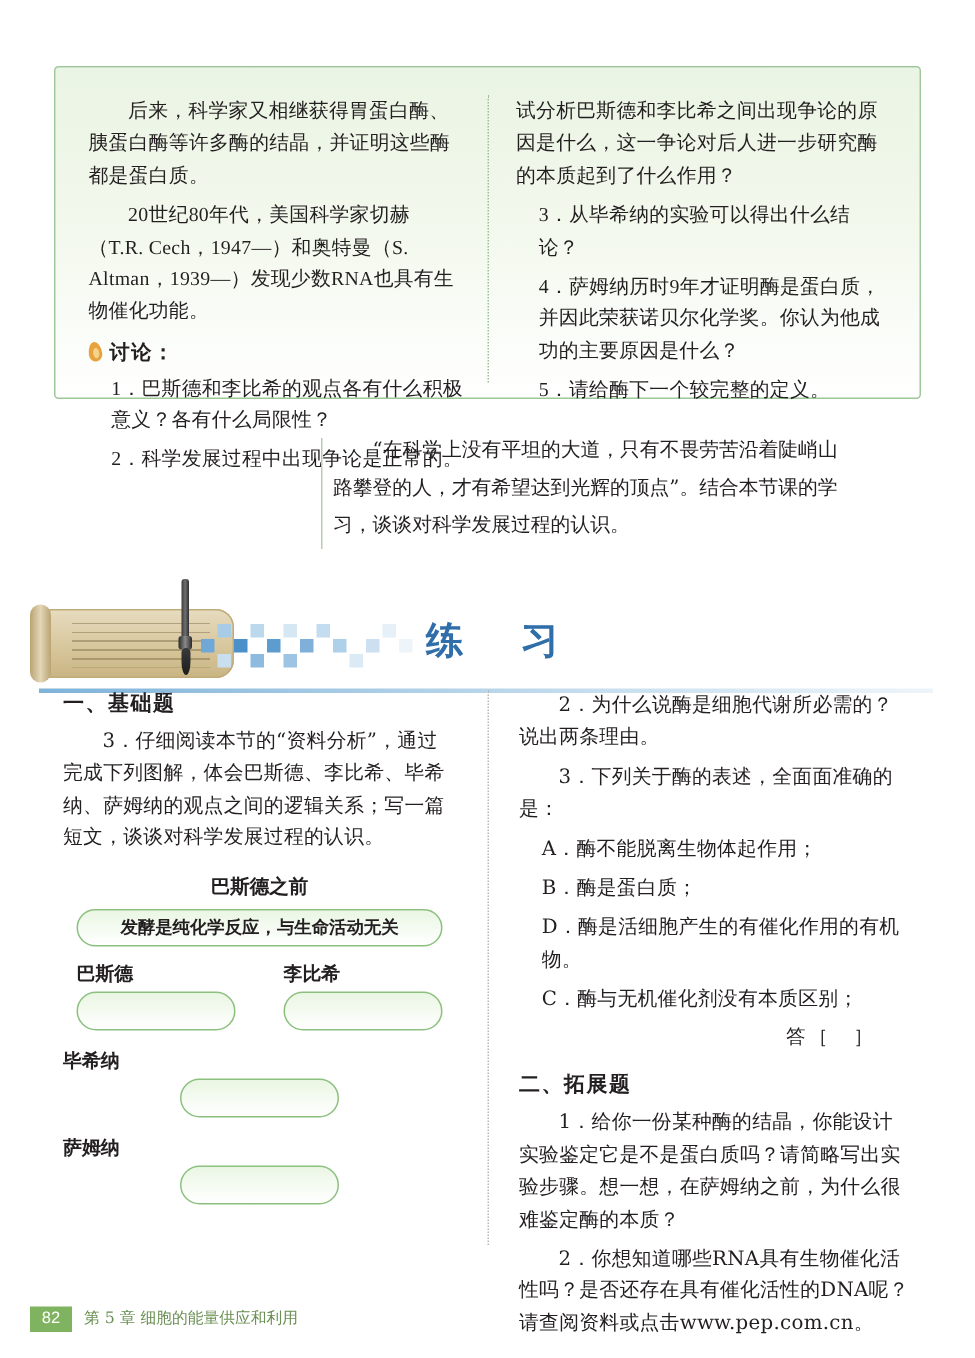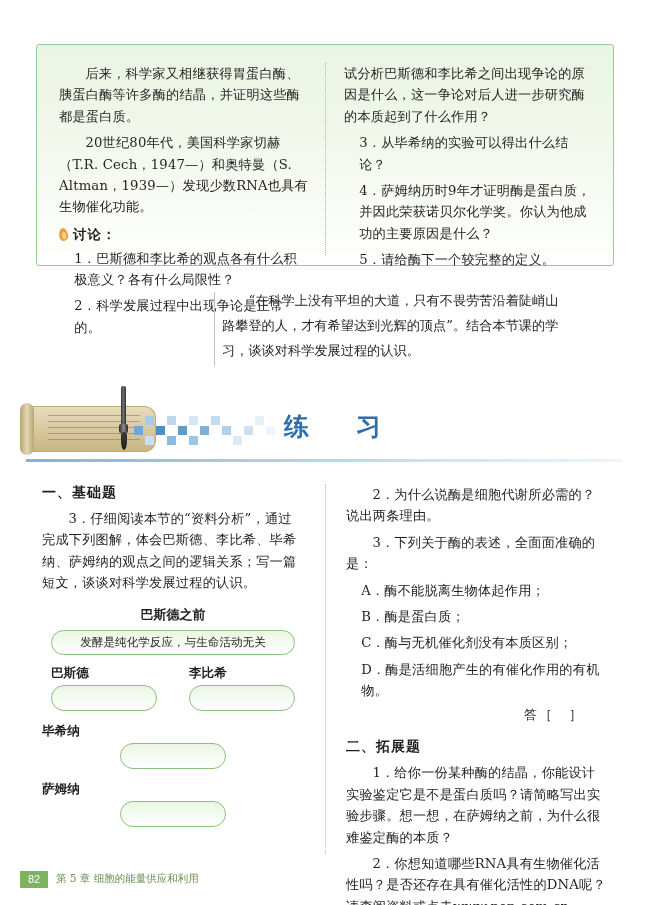--- a/index.html
+++ b/index.html
@@ -24,20 +24,21 @@
   .topbox {
     position: absolute;
     left: 36px;
     top: 44px;
     width: 578px;
     height: 222px;
     border: 1px solid #9ec89a;
     border-radius: 3px;
     background: linear-gradient(to bottom, #eaf4e4 0%, #f2f8ec 45%, #ffffff 100%);
     box-sizing: border-box;
+    font-family: Liberation Serif, serif;
   }
   .topbox .cols {
     display: flex;
     height: 100%;
     box-sizing: border-box;
     padding: 18px 20px 10px 22px;
   }
   .topbox .col {
     width: 50%;
     box-sizing: border-box;
@@ -177,34 +178,34 @@
     display: block;
     width: 9px; height: 9px;
   }
   .bannertitle {
     position: absolute;
     left: 258px; top: 12px;
     font-size: 25px;
     font-weight: bold;
     letter-spacing: 16px;
     color: #2f6ea8;
-    font-family: Liberation Mono, monospace;
+    font-family: Liberation Serif, serif;
   }
   .bannerrule {
     position: absolute;
     left: 0; top: 61px;
     width: 596px; height: 3px;
     background: linear-gradient(to right, #7fb3d9, #cfe3f1 70%, #eef5fa);
   }
 
   
   .body2 {
     position: absolute;
     left: 36px;
-    top: 484px;
+    top: 460px;
     width: 578px;
     height: 378px;
   }
   .body2 .divider {
     position: absolute;
     left: 289px; top: 0;
     width: 0; height: 370px;
     border-left: 1px dotted #b7b7b7;
   }
   .colbody {
@@ -237,21 +238,21 @@
   }
   .pill {
     border: 1px solid #8cc07f;
     border-radius: 13px;
     background: linear-gradient(to bottom, #eaf6e3, #ffffff);
     font-size: 11.6px;
     text-align: center;
     padding: 4px 6px;
     box-sizing: border-box;
   }
-  .pill.wide { width: 244px; margin: 0 auto; }
+  .pill.wide { width: 244px; margin: 0 auto; font-weight: bold; }
   .pill.blank { height: 26px; }
   .pill.small { width: 106px; }
   .rowpair {
     display: flex;
     justify-content: space-between;
     width: 244px;
     margin: 0 auto;
   }
   .namerow {
     display: flex;
@@ -396,22 +397,22 @@
         <div class="centername">萨姆纳</div>
         <div class="pill centerbox blank"></div>
       </div>
     </div>
 
     <div class="colbody right">
       <p class="tx">2．为什么说酶是细胞代谢所必需的？说出两条理由。</p>
       <p class="tx">3．下列关于酶的表述，全面面准确的是：</p>
       <p class="tx hang">A．酶不能脱离生物体起作用；</p>
       <p class="tx hang">B．酶是蛋白质；</p>
+      <p class="tx hang">D．酶是活细胞产生的有催化作用的有机物。</p>
       <p class="tx hang">C．酶与无机催化剂没有本质区别；</p>
-      <p class="tx hang">D．酶是活细胞产生的有催化作用的有机物。</p>
       <div class="answerline">答［　］</div>
 
       <h3 class="sect sect2">二、拓展题</h3>
       <p class="tx">1．给你一份某种酶的结晶，你能设计实验鉴定它是不是蛋白质吗？请简略写出实验步骤。想一想，在萨姆纳之前，为什么很难鉴定酶的本质？</p>
       <p class="tx">2．你想知道哪些RNA具有生物催化活性吗？是否还存在具有催化活性的DNA呢？请查阅资料或点击www.pep.com.cn。</p>
     </div>
   </div>
 
   <div class="footer">
     <div class="pagenum">82</div>

